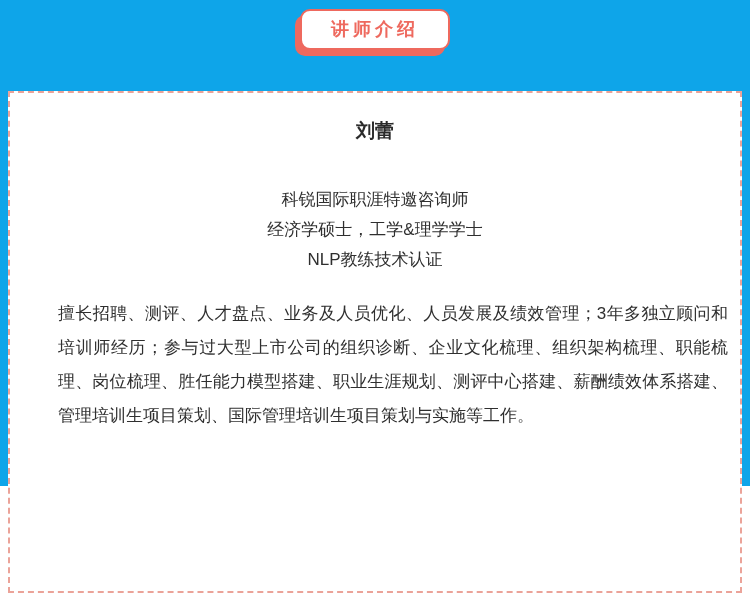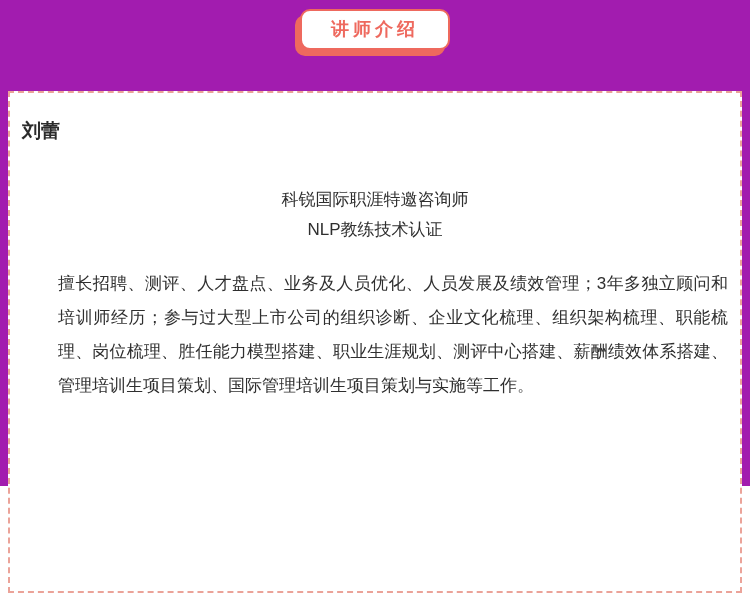--- a/index.html
+++ b/index.html
@@ -8,21 +8,21 @@
     background: #ffffff;
     width: 750px;
     height: 601px;
     overflow: hidden;
     font-family: "Liberation Sans", "DejaVu Sans", sans-serif;
   }
   .page {
     position: relative;
     width: 750px;
     height: 486px;
-    background: #a21caf;
+    background: #0ea5e9;
   }
   .badge-wrap {
     text-align: center;
     padding-top: 9px;
   }
   .badge {
     display: inline-block;
     background: #ffffff;
     border: 2px solid #ee695e;
     border-radius: 10px;
@@ -38,21 +38,21 @@
     box-sizing: border-box;
     margin: 41px 8px 0 8px;
     height: 502px;
     border: 2px dashed #eba399;
     background: #ffffff;
     padding: 27px 12px 18px 12px;
     color: #2f2f2f;
   }
   .lecturer-name {
     margin: 0;
-    text-align: left;
+    text-align: center;
     font-size: 19px;
     font-weight: 700;
     color: #2b2b2b;
     line-height: 1.2;
   }
   .credentials {
     margin-top: 42px;
     text-align: center;
     font-size: 17px;
     line-height: 30px;
@@ -83,20 +83,21 @@
       <span>讲师介绍</span>
     </div>
   </div>
 
   <div class="profile-box">
 
     <h2 class="lecturer-name">刘蕾</h2>
 
     <div class="credentials">
       <div>科锐国际职涯特邀咨询师</div>
+      <div>经济学硕士，工学&amp;理学学士</div>
       <div>NLP教练技术认证</div>
     </div>
 
 
     <p class="bio second">擅长招聘、测评、人才盘点、业务及人员优化、人员发展及绩效管理；3年多独立顾问和培训师经历；参与过大型上市公司的组织诊断、企业文化梳理、组织架构梳理、职能梳理、岗位梳理、胜任能力模型搭建、职业生涯规划、测评中心搭建、薪酬绩效体系搭建、管理培训生项目策划、国际管理培训生项目策划与实施等工作。</p>
 
   </div>
 
 </div>
 

